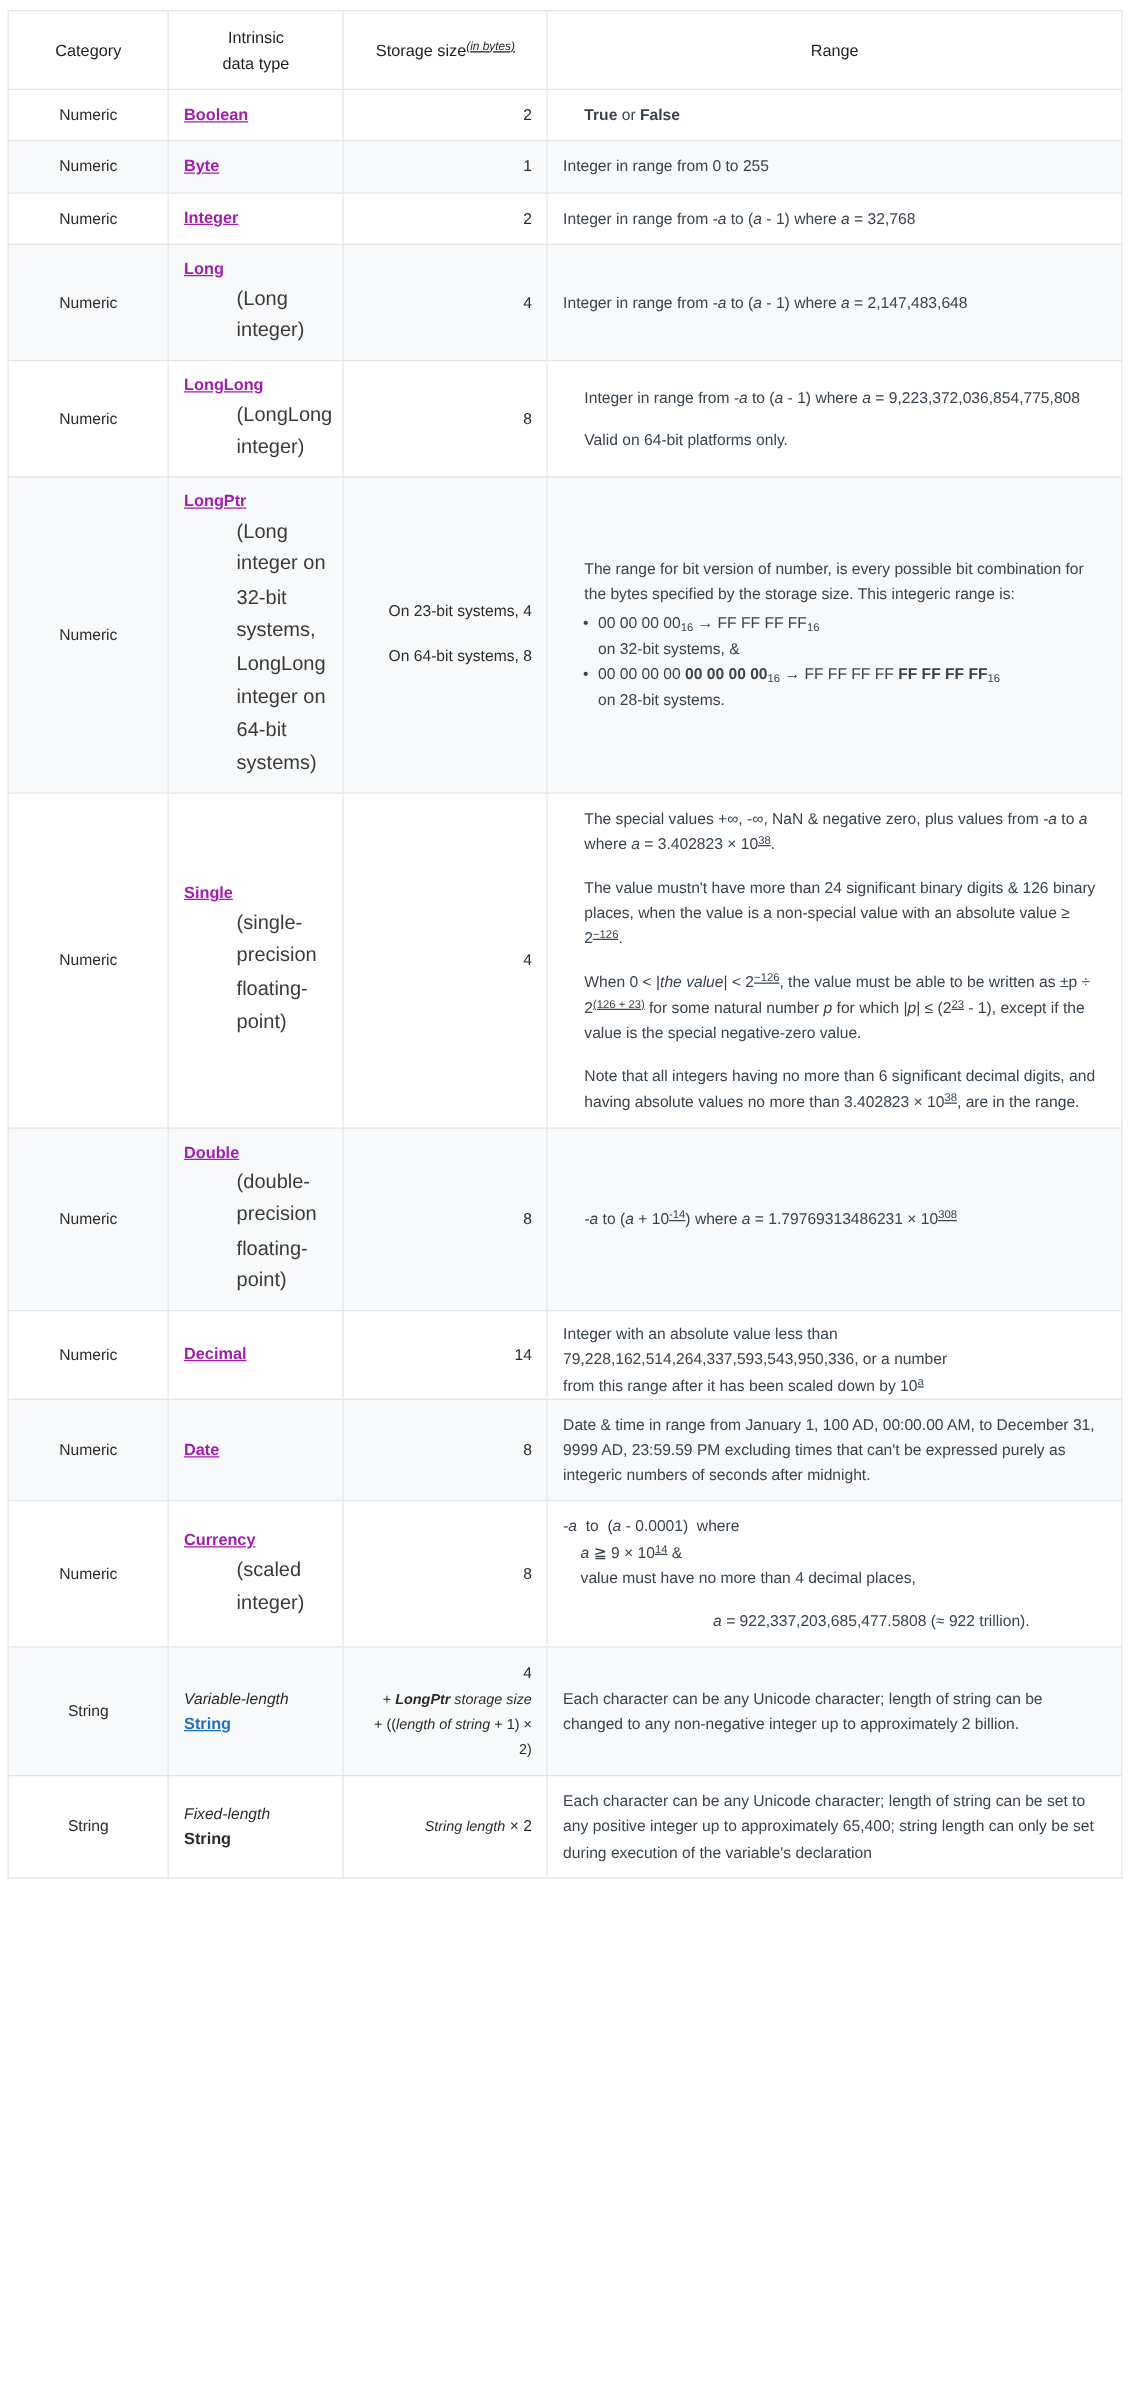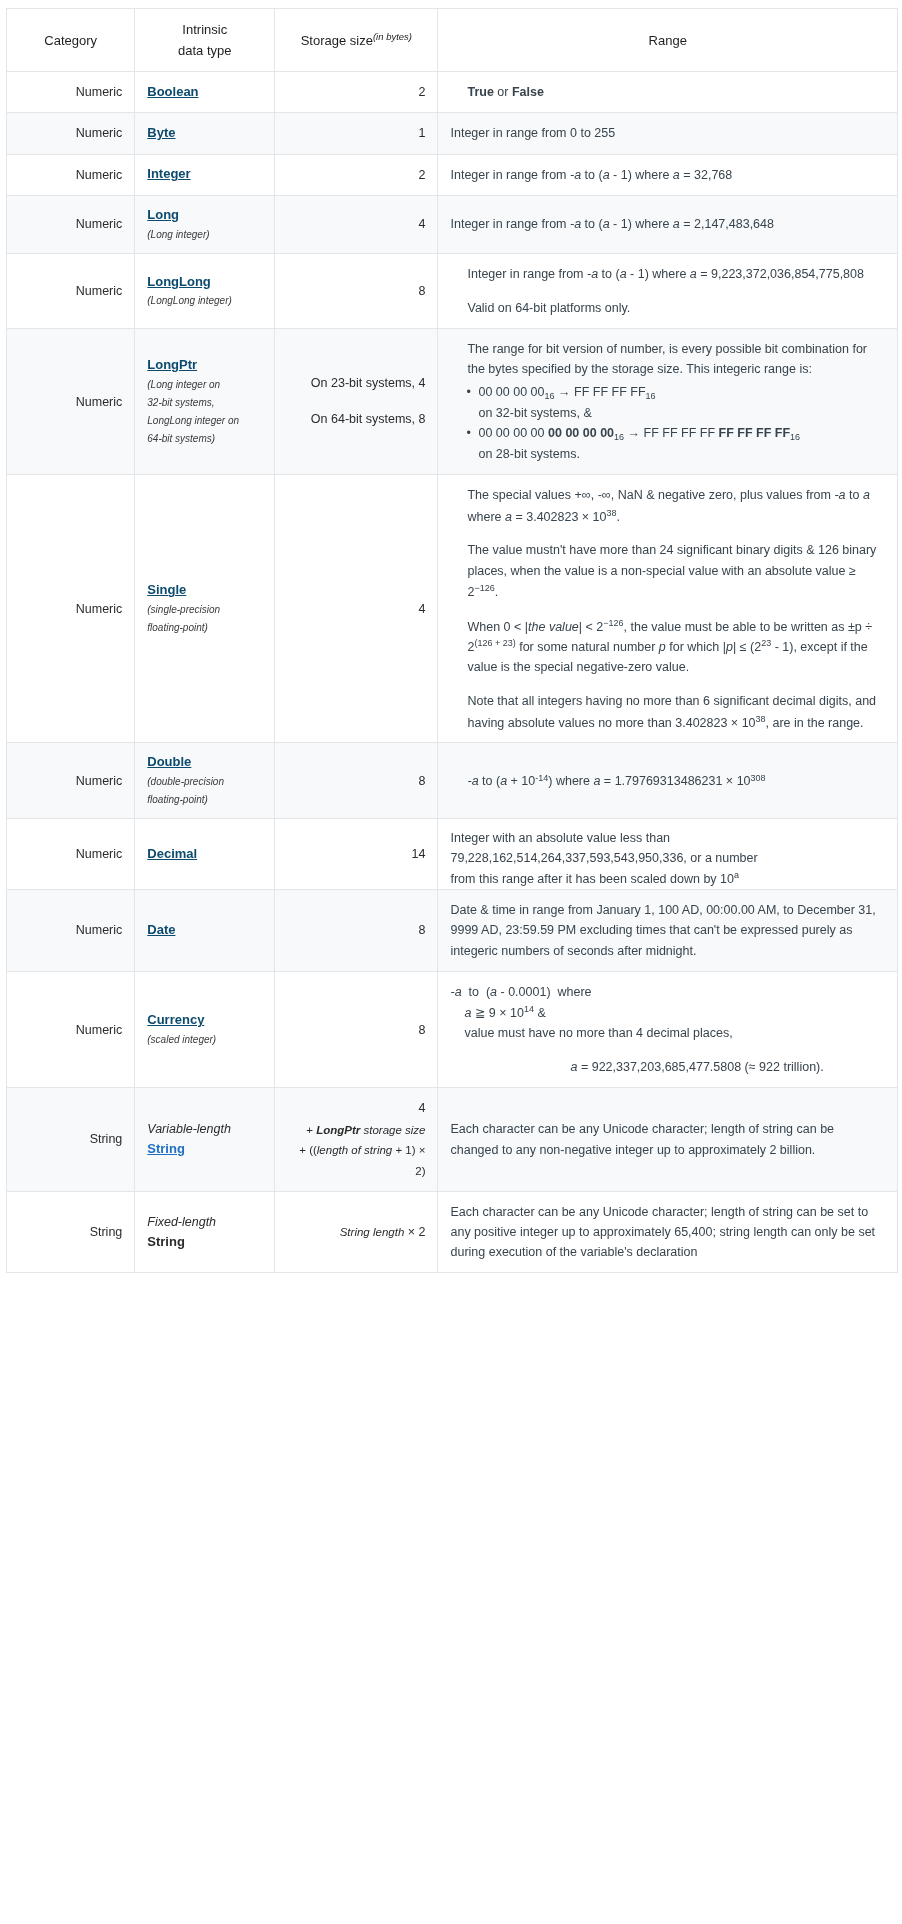--- a/index.html
+++ b/index.html
@@ -45,39 +45,39 @@
     padding-bottom: 14px;
     line-height: 1.5;
     background: #ffffff;
   }
   thead th.h-range { }
   thead th.h-size  { text-align: center; }
 
   tbody tr.alt > td { background: #f7f9fa; }
   tbody tr > td { background: #ffffff; }
 
-  td.cat   { text-align: right;  font-size: 12.5px; color: #2b2b2b; }
+  td.cat   { text-align: center;  font-size: 12.5px; color: #2b2b2b; }
   td.type  { text-align: left; }
   td.size  { text-align: right; font-size: 12.5px; color: #2b2b2b; }
   td.range { text-align: left;  font-size: 12.5px; color: #38444d; }
 
   .tname {
-    color: #0c4a6e;
+    color: #a21caf;
     font-weight: bold;
     font-size: 13px;
     display: block;
     line-height: 1.45;
   }
   .tsub {
     display: block;
-    font-style: italic;
-    font-size: 10px;
+    font-size: 16px;
     color: #3a3a3a;
     line-height: 1.6;
     margin-top: 2px;
+    margin-left: 42px;
   }
   .titalic-top {
     display: block;
     font-style: italic;
     font-size: 12.5px;
     color: #2b2b2b;
     line-height: 1.5;
   }
   .tbold-blue {
     display: block;
@@ -120,20 +120,21 @@
   i.v { font-style: italic; }
   b.s { font-weight: bold; }
   sub.h {
     font-size: 9px;
     vertical-align: -0.28em;
     letter-spacing: 0;
   }
   sup.e {
     font-size: 9px;
     vertical-align: 0.5em;
+    text-decoration: underline;
   }
   .indent1 { display: block; padding-left: 14px; }
   .indent-center { display: block; padding-left: 120px; }
 
   .size-stack { display: block; text-align: right; line-height: 1.75; }
   .size-stack .ln { display: block; }
   .size-small { font-size: 11.5px; }
   .szitalic { font-style: italic; }
 
   .clip { overflow: hidden; }

